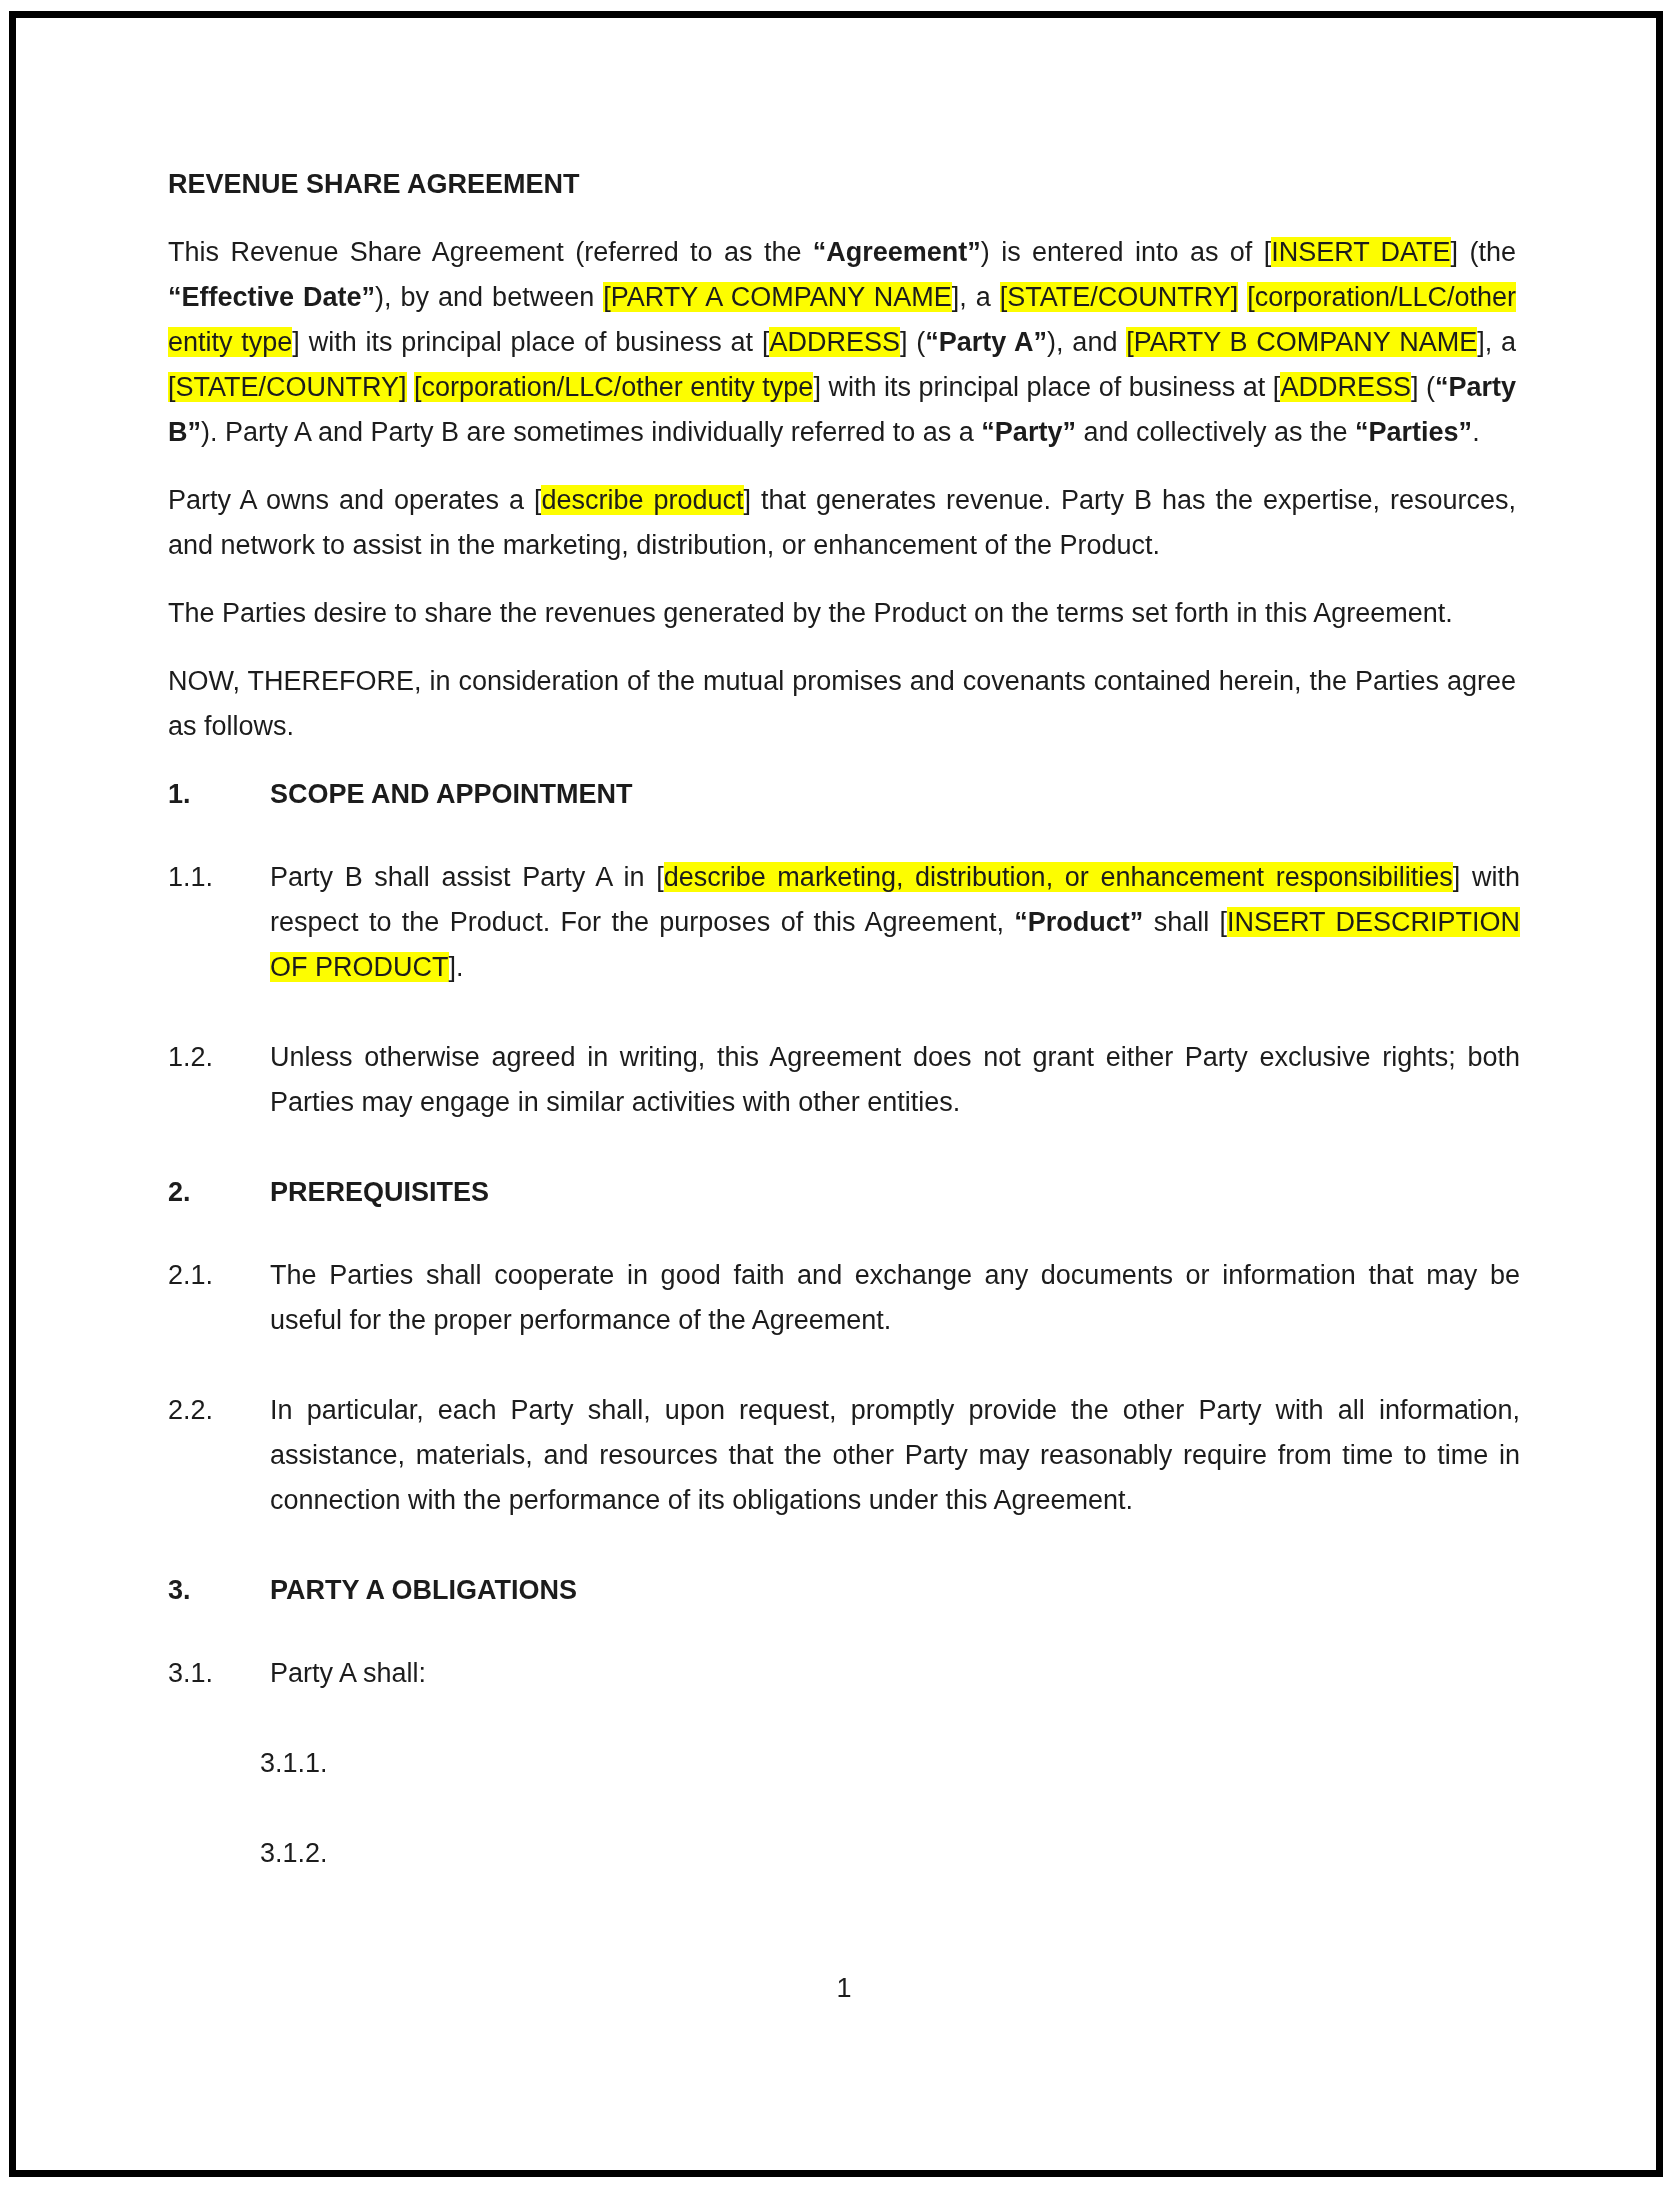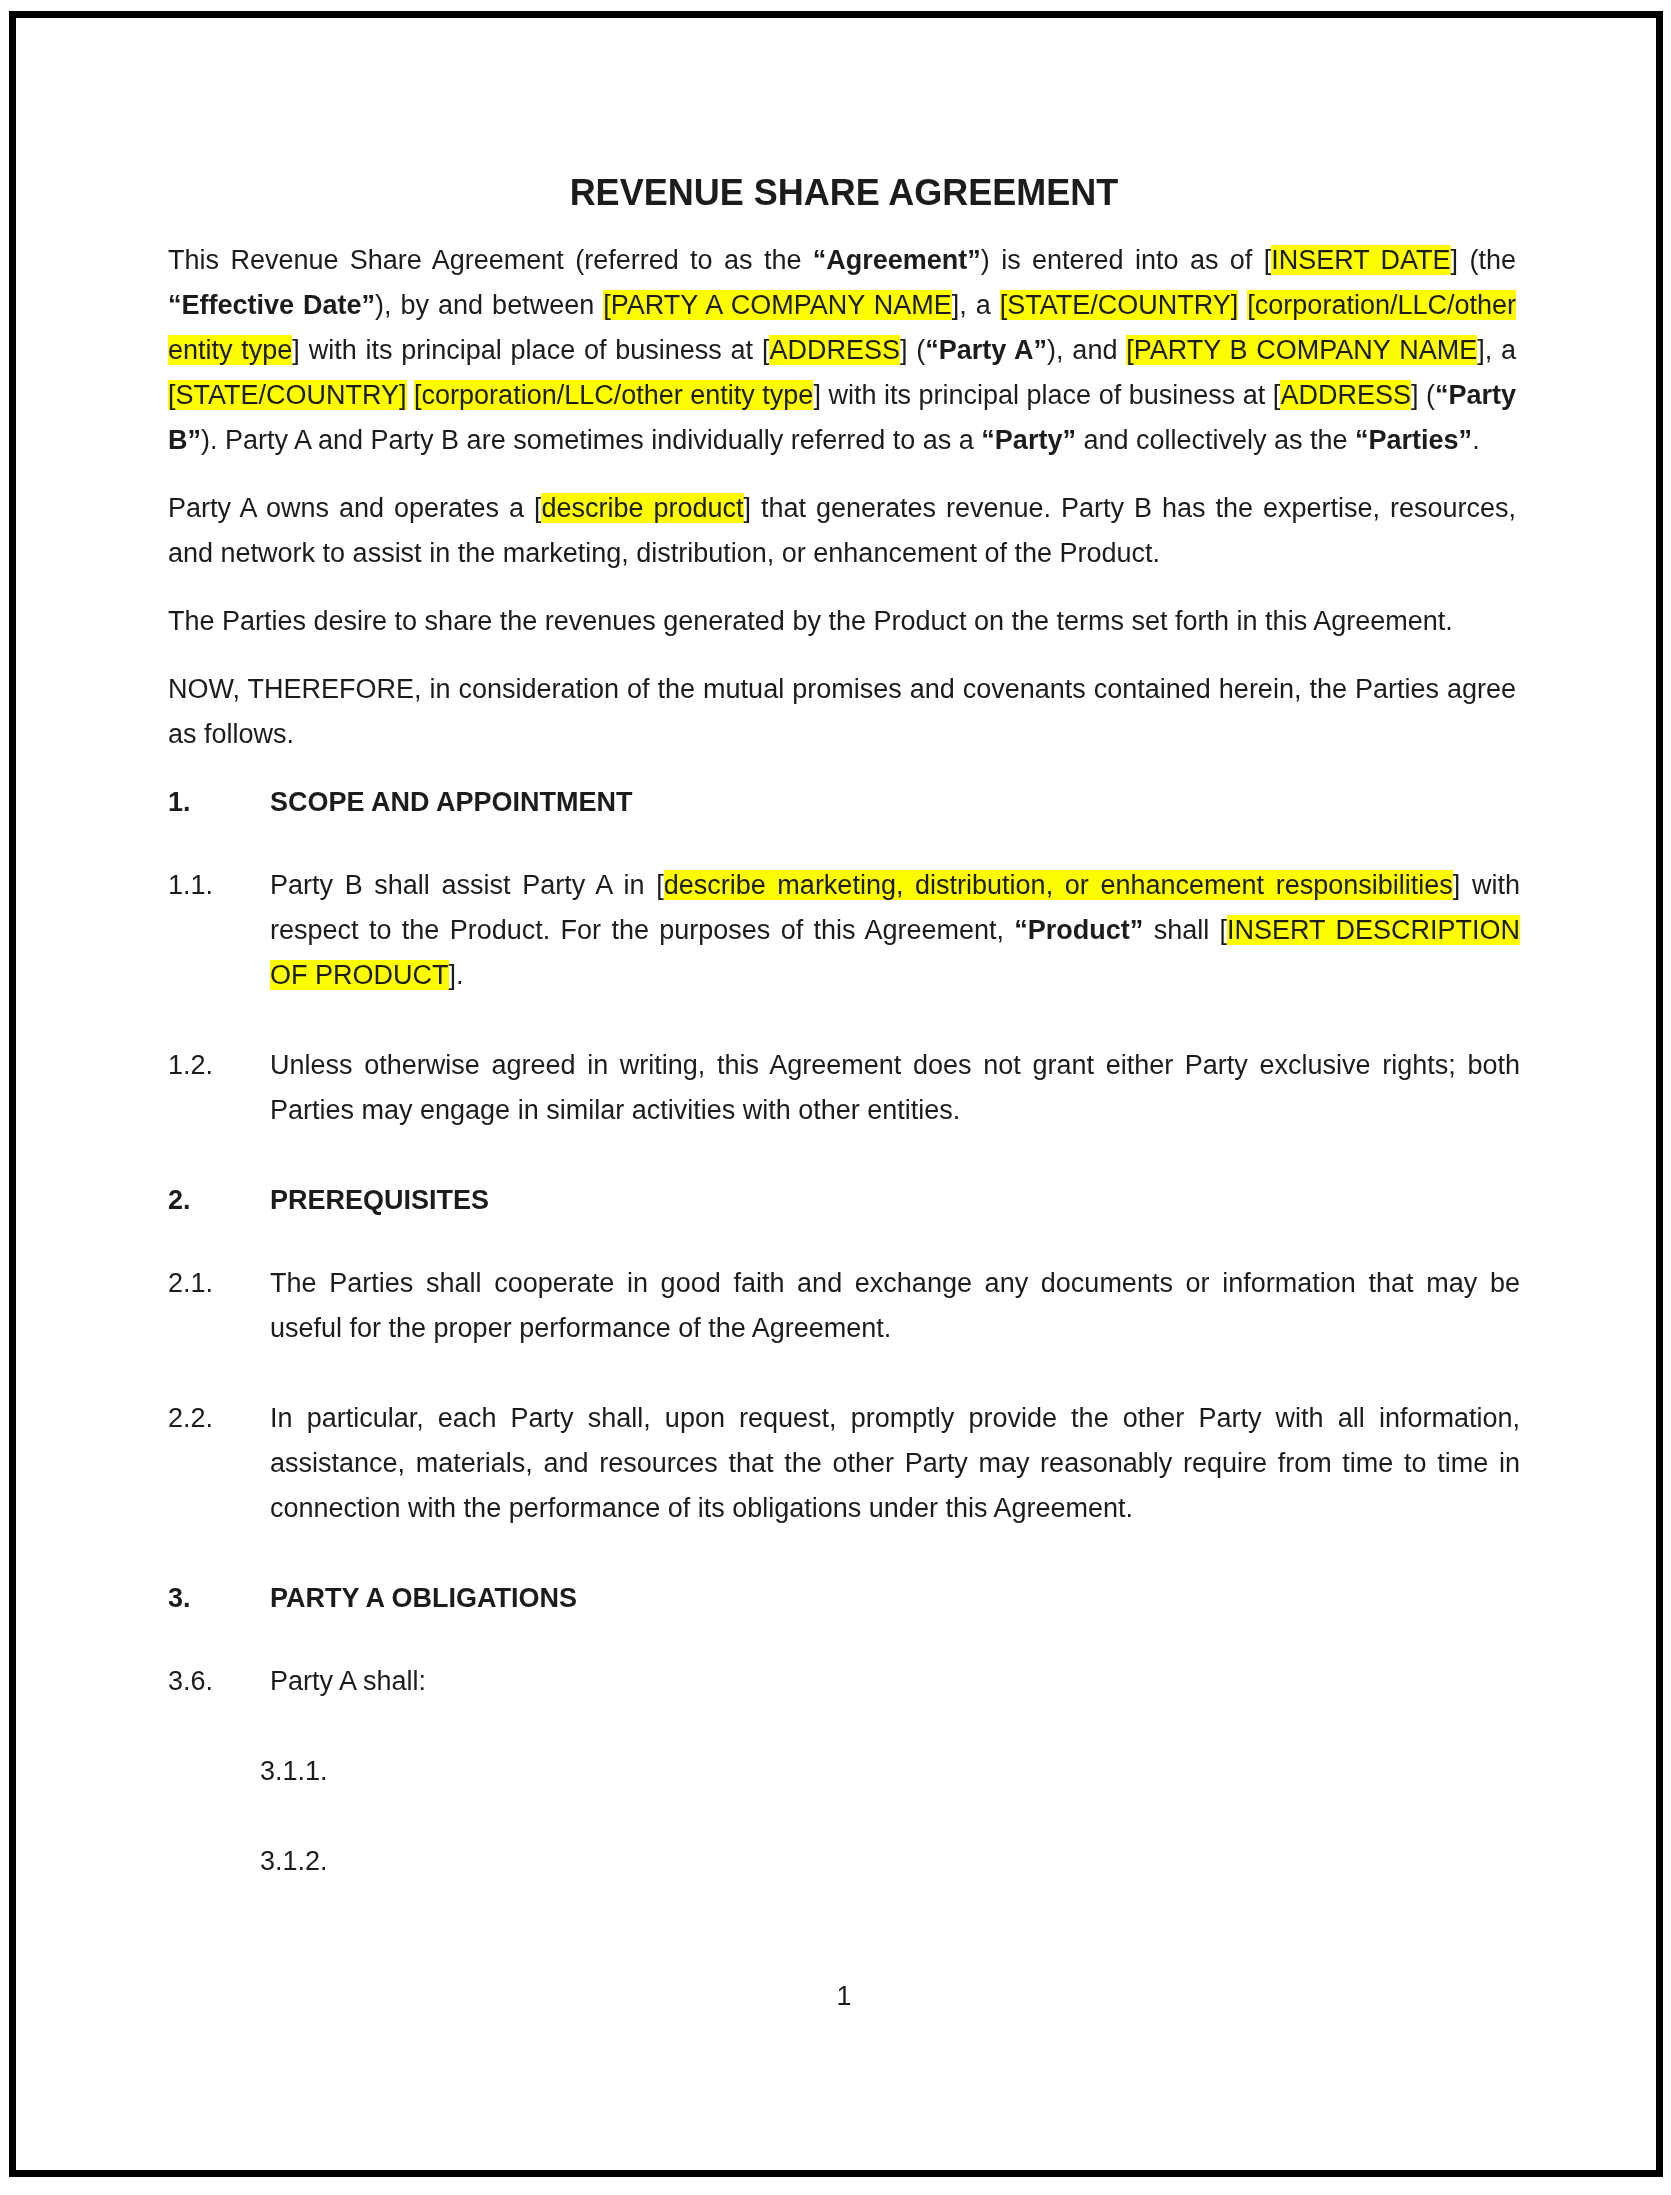--- a/index.html
+++ b/index.html
@@ -13,22 +13,22 @@
     border:7px solid #000;
     pointer-events:none;
   }
   .content{
     position:absolute;left:0;top:0;right:0;
     padding:162px 152px 0 168px;
     box-sizing:border-box;
     font-size:27px;line-height:45px;
   }
   .doc-title{
-    font-size:36px;line-height:45px;font-weight:700;
-    text-align:center;margin:8px;
+    font-size:27px;line-height:45px;font-weight:700;
+    margin:0;
   }
   .para{
     margin:23px 4px 0 0;
     text-align:justify;
   }
   .hrow{
     display:flex;font-weight:700;
   }
   .hrow .num{flex:0 0 102px;}
   .item{display:flex;}
@@ -88,21 +88,21 @@
     <span class="num">2.2.</span>
     <div class="itext"><span>In particular, each Party shall, upon request, promptly provide the other Party with all information, assistance, materials, and resources that the other Party may reasonably require from time to time in connection with the performance of its obligations under this Agreement.</span></div>
   </div>
 
   <div class="hrow mt52">
     <span class="num">3.</span>
     <span class="htitle">PARTY A OBLIGATIONS</span>
   </div>
 
   <div class="item mt44">
-    <span class="num">3.6.</span>
+    <span class="num">3.1.</span>
     <div class="itext"><span>Party A shall:</span></div>
   </div>
 
   <div class="subitem mt52">
     <span class="num">3.1.1.</span>
   </div>
 
   <div class="subitem mt52">
     <span class="num">3.1.2.</span>
   </div>

